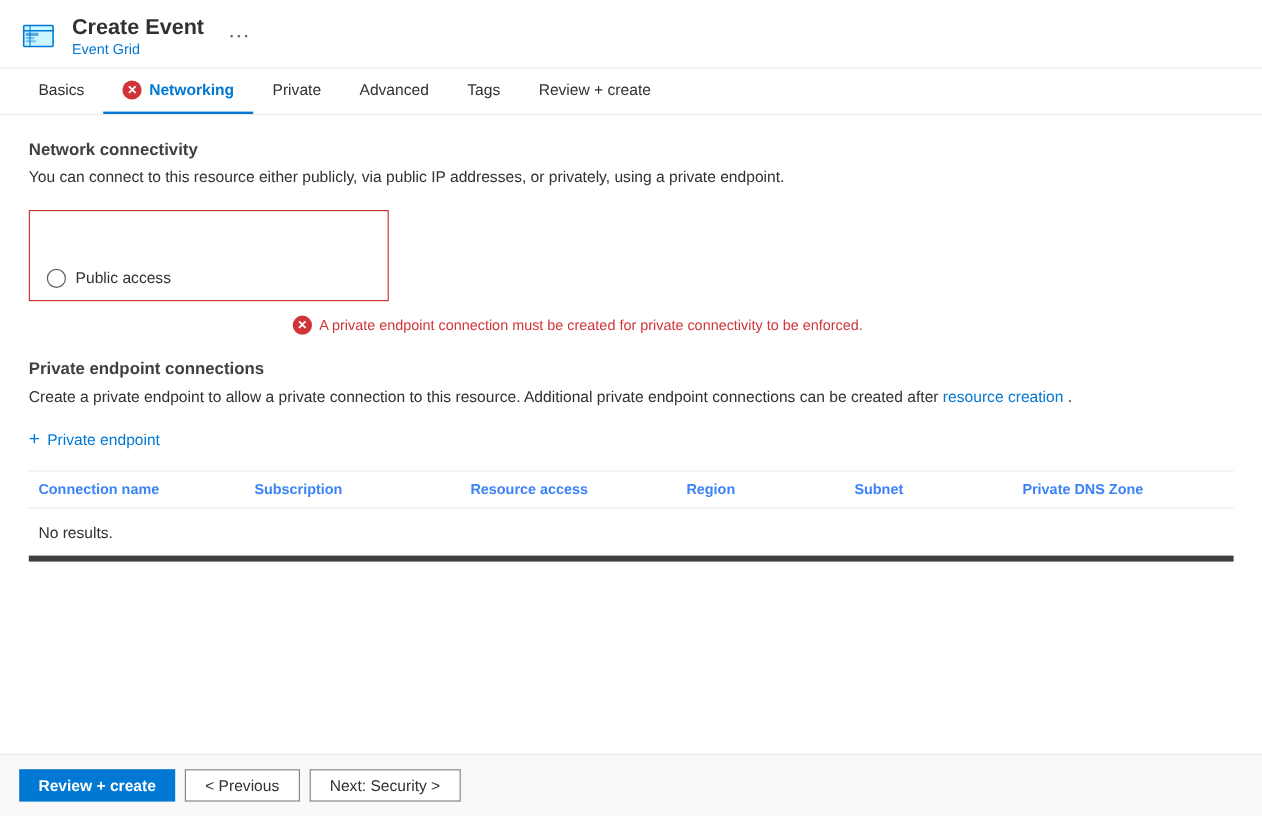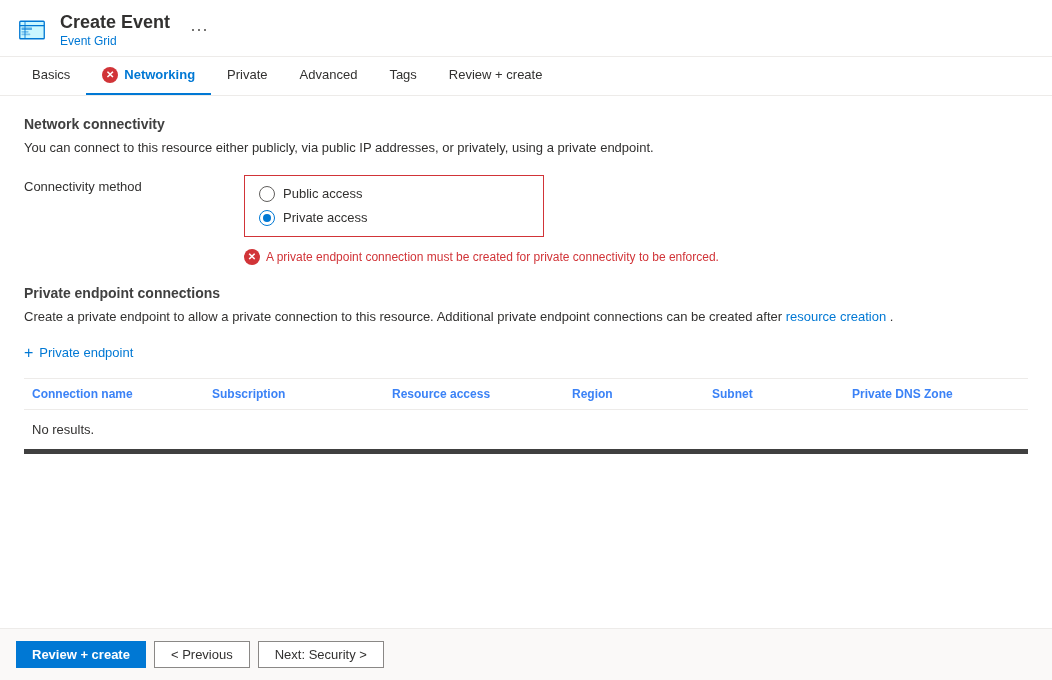--- a/index.html
+++ b/index.html
@@ -134,20 +134,21 @@
       flex-direction: column;
       gap: 8px;
       min-width: 300px;
     }
 
     .radio-option {
       display: flex;
       align-items: center;
       gap: 8px;
       cursor: pointer;
+      margin-top: 38px;
     }
 
     .radio-circle {
       width: 16px;
       height: 16px;
       border-radius: 50%;
       border: 1.5px solid #605e5c;
       display: flex;
       align-items: center;
       justify-content: center;
@@ -318,30 +319,25 @@
     <span>Review + create</span>
   </div>
 </div>
 
 <div class="main-content">
 
   <div class="section-title">Network connectivity</div>
   <div class="section-description">You can connect to this resource either publicly, via public IP addresses, or privately, using a private endpoint.</div>
 
   <div class="form-row">
-    <div class="form-label">Connectivity method</div>
     <div class="form-control">
       <div class="connectivity-box">
         <div class="radio-option">
           <div class="radio-circle"></div>
           <span class="radio-label">Public access</span>
-        </div>
-        <div class="radio-option">
-          <div class="radio-circle selected"></div>
-          <span class="radio-label">Private access</span>
         </div>
       </div>
     </div>
   </div>
 
   <div class="error-msg">
     <div class="error-icon">✕</div>
     <span>A private endpoint connection must be created for private connectivity to be enforced.</span>
   </div>
 

